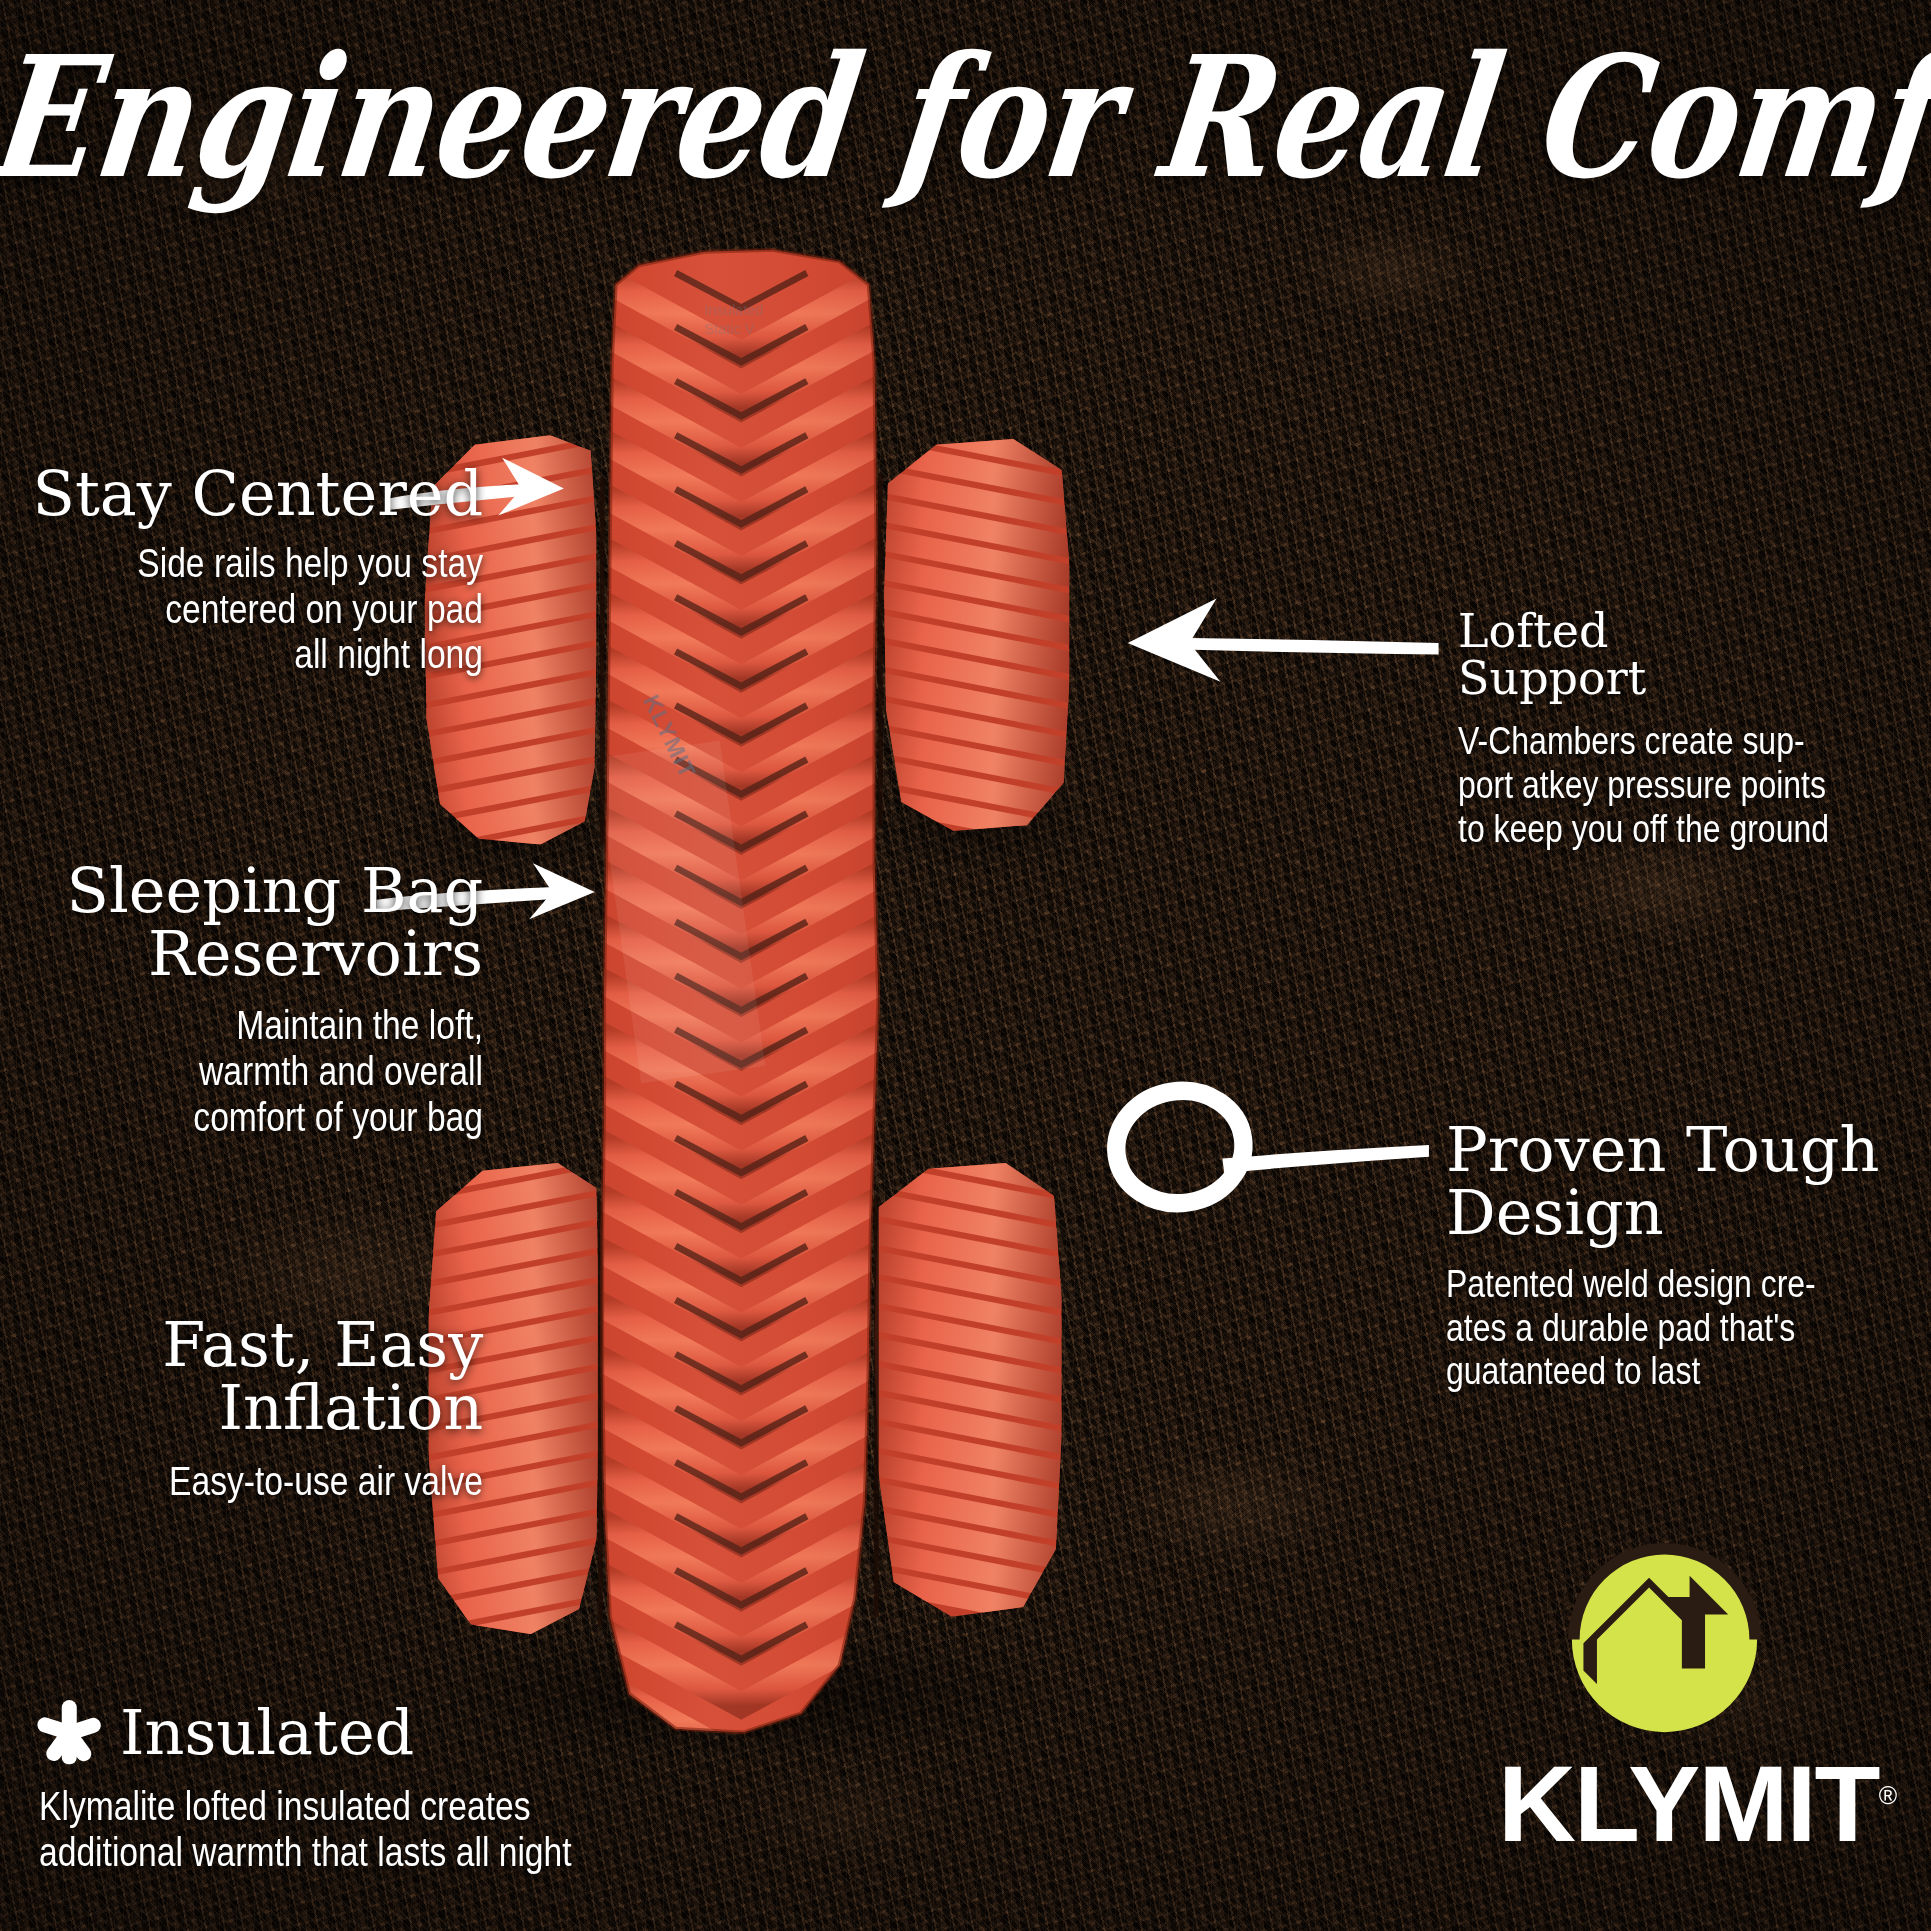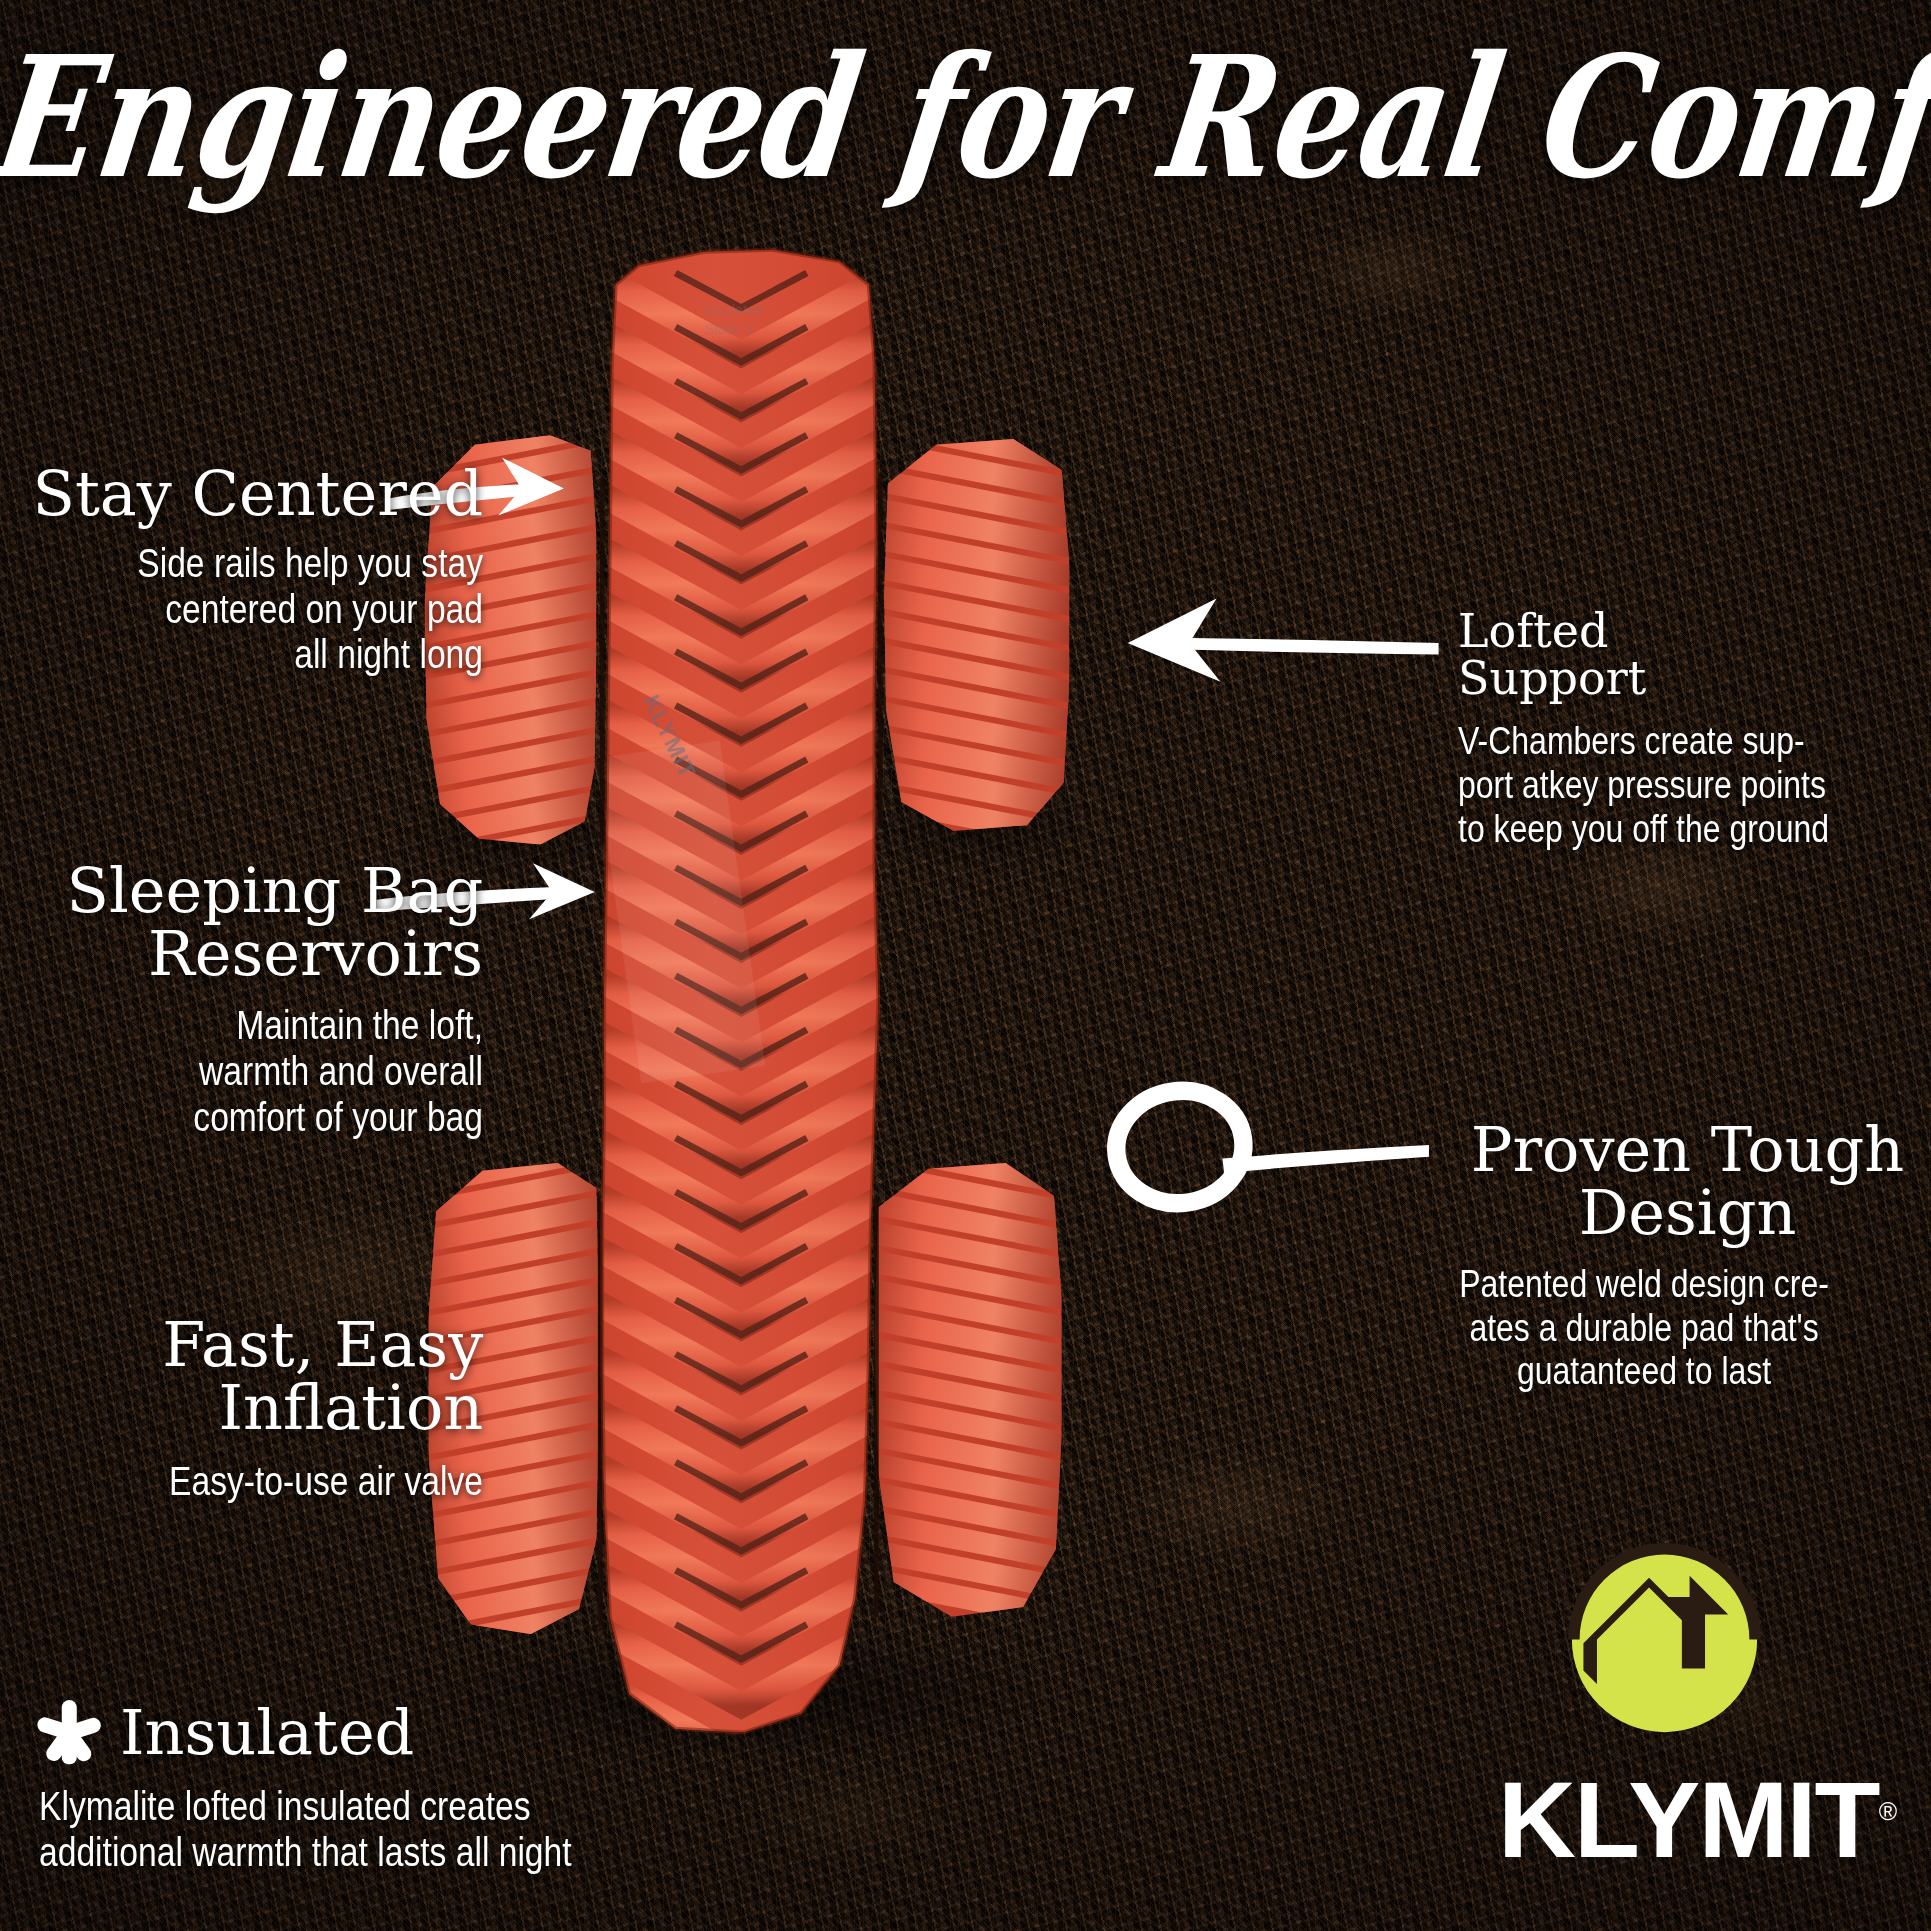--- a/index.html
+++ b/index.html
@@ -102,21 +102,21 @@
 
   #blk-ins       {left:39px;  top:1699px; width:714px;}
   #blk-ins .hd   {font-size:62px;}
   #blk-ins .bd   {font-size:41px;margin-top:17.4px;}
   #blk-ins .hdrow{display:flex;align-items:center;gap:21px;}
 
   #blk-loft      {left:1458px;top:608px;  width:469px;}
   #blk-loft .hd  {font-size:46px;}
   #blk-loft .bd  {font-size:39px;margin-top:17.4px;}
 
-  #blk-tough     {left:1446px;top:1118px; width:483px;text-align:center;}
+  #blk-tough     {left:1446px;top:1118px; width:483px;}
   #blk-tough .hd {font-size:62px;}
   #blk-tough .bd {font-size:39px;margin-top:17.4px;}
 
   
   .ast{position:relative;width:60px;height:68px;flex:0 0 auto;}
   .ast i{position:absolute;left:50%;top:50%;width:14.5px;height:33px;background:#fff;border-radius:7.7px;transform-origin:50% 100%;}
   .ast i:nth-child(1){transform:translate(-50%,-100%) rotate(0deg);}
   .ast i:nth-child(2){transform:translate(-50%,-100%) rotate(72deg);}
   .ast i:nth-child(3){transform:translate(-50%,-100%) rotate(144deg);}
   .ast i:nth-child(4){transform:translate(-50%,-100%) rotate(216deg);}
@@ -127,21 +127,21 @@
   .pad-wrap{position:absolute;left:386px;top:246px;width:695px;height:1506px;}
   .pad-svg{position:absolute;inset:0;}
 
   
   .anno{position:absolute;inset:0;pointer-events:none;}
 
   
   .logo{position:absolute;left:1498px;top:1543px;width:386px;height:340px;}
   .logo-mark{position:absolute;left:70px;top:0;width:193px;height:193px;}
   .logo-word{
-    position:absolute;left:0;top:223px;width:386px;
+    position:absolute;left:0;top:207px;width:386px;
     font-family:"Liberation Sans", sans-serif;
     font-weight:700;font-size:108px;line-height:1;
     color:#fff;letter-spacing:-1.9px;
     transform:scaleX(1.0);
     white-space:nowrap;
   }
   .logo-word .reg{font-size:25px;vertical-align:super;font-weight:400;}
 </style>
 </head>
 <body>

